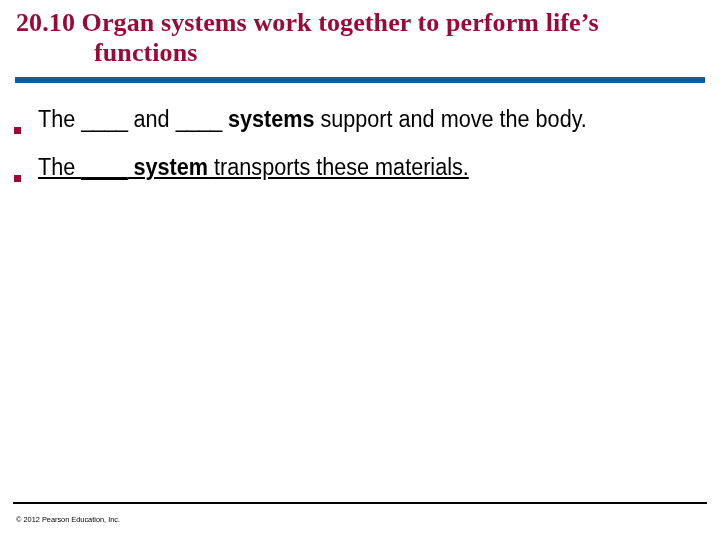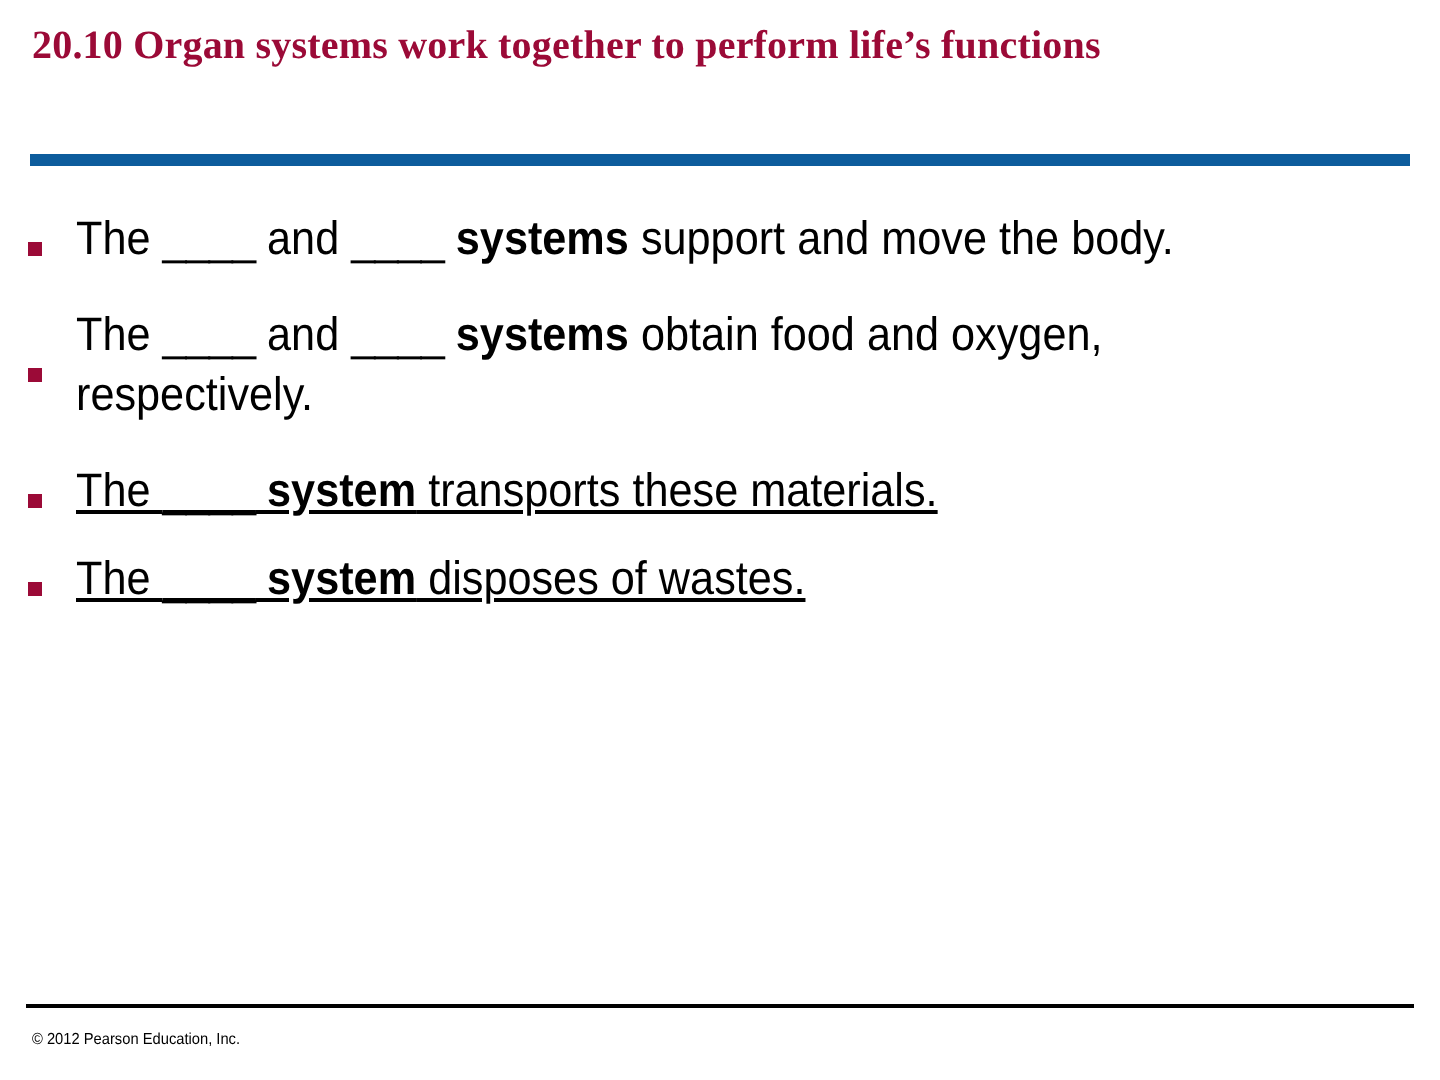--- a/index.html
+++ b/index.html
@@ -25,21 +25,21 @@
   .title-block {
     position: absolute;
     left: 16px;
     top: 8px;
     width: 672px;
   }
   .slide-title {
     margin: 0;
     font-family: "Liberation Serif", serif;
     font-weight: bold;
-    font-size: 20px;
+    font-size: 26px;
     line-height: 30px;
     color: #9B0A37;
     letter-spacing: 0.1px;
     padding-left: 78px;
     text-indent: -78px;
   }
 
   
   .title-rule {
     position: absolute;
@@ -52,21 +52,21 @@
 
   
   .body-block {
     position: absolute;
     left: 14px;
     top: 104px;
     width: 690px;
   }
   .bullet-row {
     display: flex;
-    align-items: center;
+    align-items: flex-end;
     margin-bottom: 18px;
   }
   .bullet-row.tight {
     margin-bottom: 14px;
     text-decoration: underline;
   }
   .bullet-mark {
     flex: 0 0 auto;
     width: 24px;
     padding-top: 10px;
@@ -131,40 +131,28 @@
 
   <div class="body-block">
 
     <div class="bullet-row">
       <span class="bullet-mark">
           <i></i>
         </span>
       <span class="bullet-text"><span>The </span><span class="blank">____</span><span> and </span><span class="blank">____</span><b> systems</b><span> support and move the body.</span></span>
     </div>
 
-    <div class="bullet-row">
-      <span class="bullet-mark">
-          <i></i>
-        </span>
-      <span class="bullet-text"><span>The </span><span class="blank">____</span><span> and </span><span class="blank">____</span><b> systems</b><span> obtain food and oxygen, respectively.</span></span>
-    </div>
 
     <div class="bullet-row tight">
       <span class="bullet-mark">
           <i></i>
         </span>
       <span class="bullet-text"><span>The </span><span class="blank">____</span><b> system</b><span> transports these materials.</span></span>
     </div>
 
-    <div class="bullet-row tight">
-      <span class="bullet-mark">
-          <i></i>
-        </span>
-      <span class="bullet-text"><span>The </span><span class="blank">____</span><b> system</b><span> disposes of wastes.</span></span>
-    </div>
 
 
   </div>
 
   <div class="footer-rule"></div>
   <div class="footer-text">© 2012 Pearson Education, Inc.</div>
 
 </div>
 
 </body></html>

